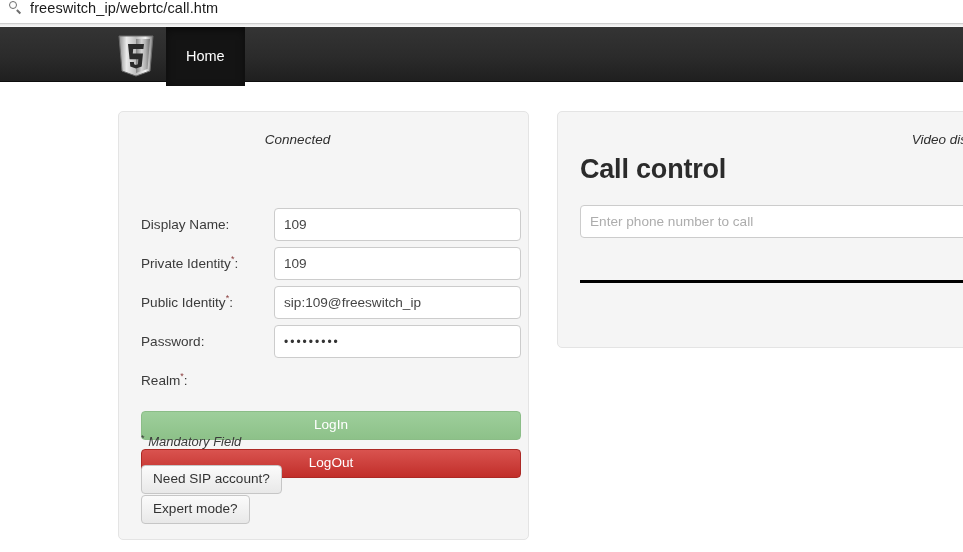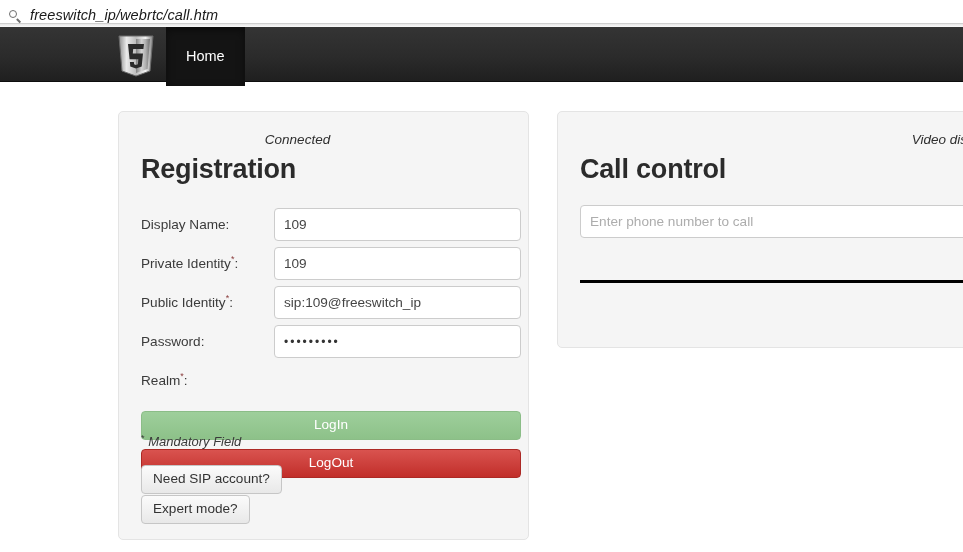--- a/index.html
+++ b/index.html
@@ -18,23 +18,22 @@
   
   .urlbar {
     position: absolute;
     left: 0; top: 0;
     width: 963px;
     height: 24px;
     background: #ffffff;
     border-bottom: 1px solid #cfcfcf;
     box-sizing: border-box;
     display: flex;
-    align-items: flex-end;
+    align-items: flex-start;
     padding-left: 8px;
-    font-style: italic;
   }
   .urlbar .magnifier {
     width: 14px; height: 14px;
     flex: 0 0 auto;
     margin-right: 8px;
     position: relative;
   }
   .urlbar .magnifier::before {
     content: "";
     position: absolute;
@@ -307,21 +306,20 @@
     <div class="nav-item active">
       <span>Home</span>
     </div>
   </div>
 </div>
 
 <div class="panel" id="panel-registration">
 
   <div class="status-line" id="status-connected">Connected</div>
 
-  <h1 class="panel-title">Registration</h1>
 
   <div class="form">
 
     <div class="form-row">
       <span class="form-label"><span>Display Name:</span></span>
       <input class="txt" type="text" value="109" style="">
     </div>
 
     <div class="form-row">
       <span class="form-label"><span>Private Identity</span><span class="req">*</span>:</span>

